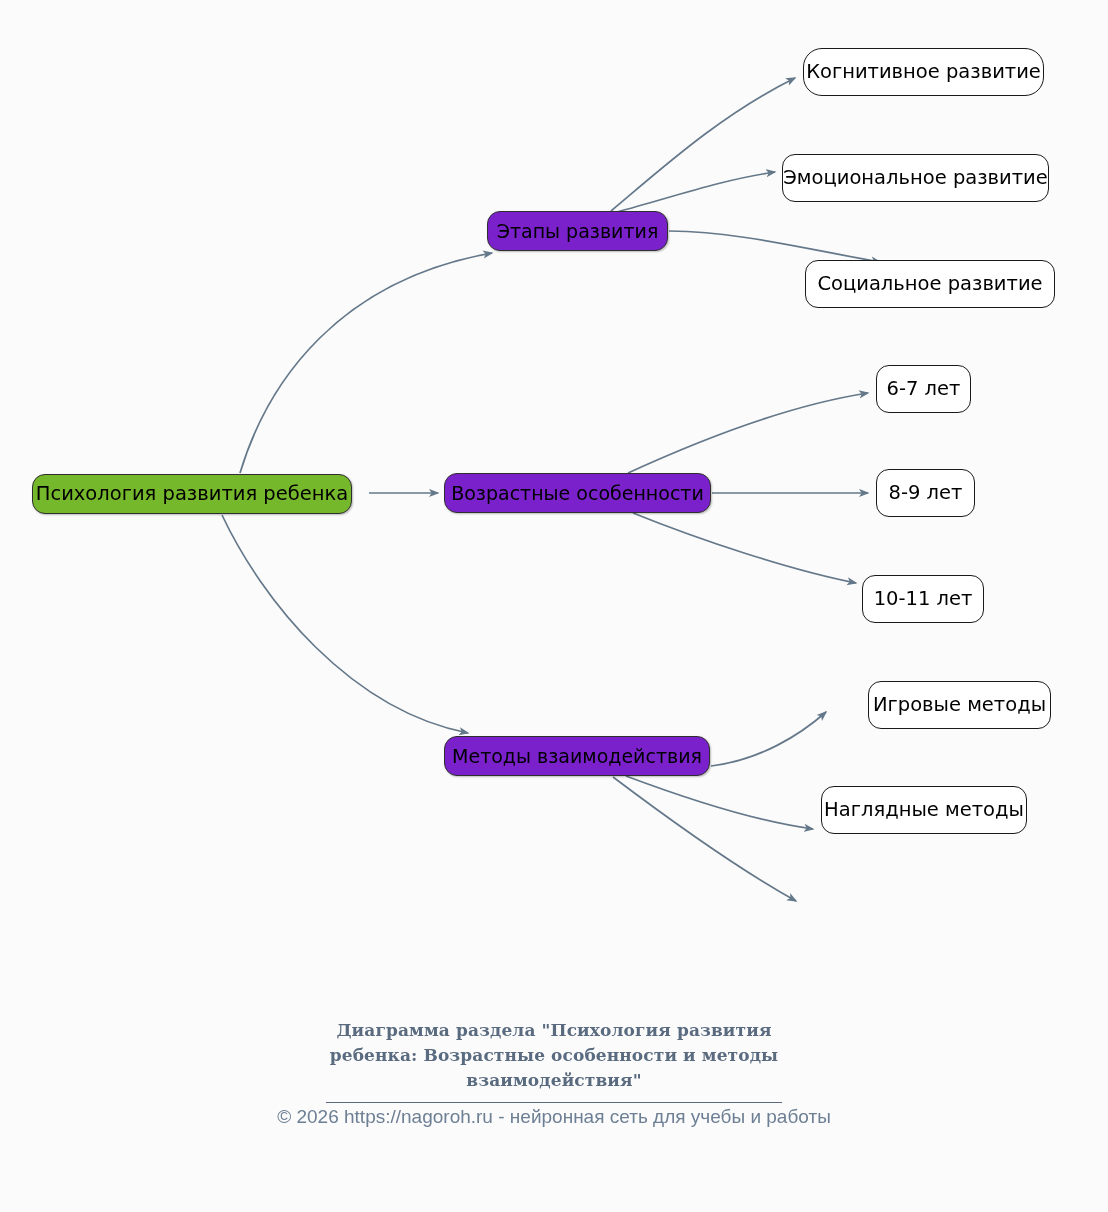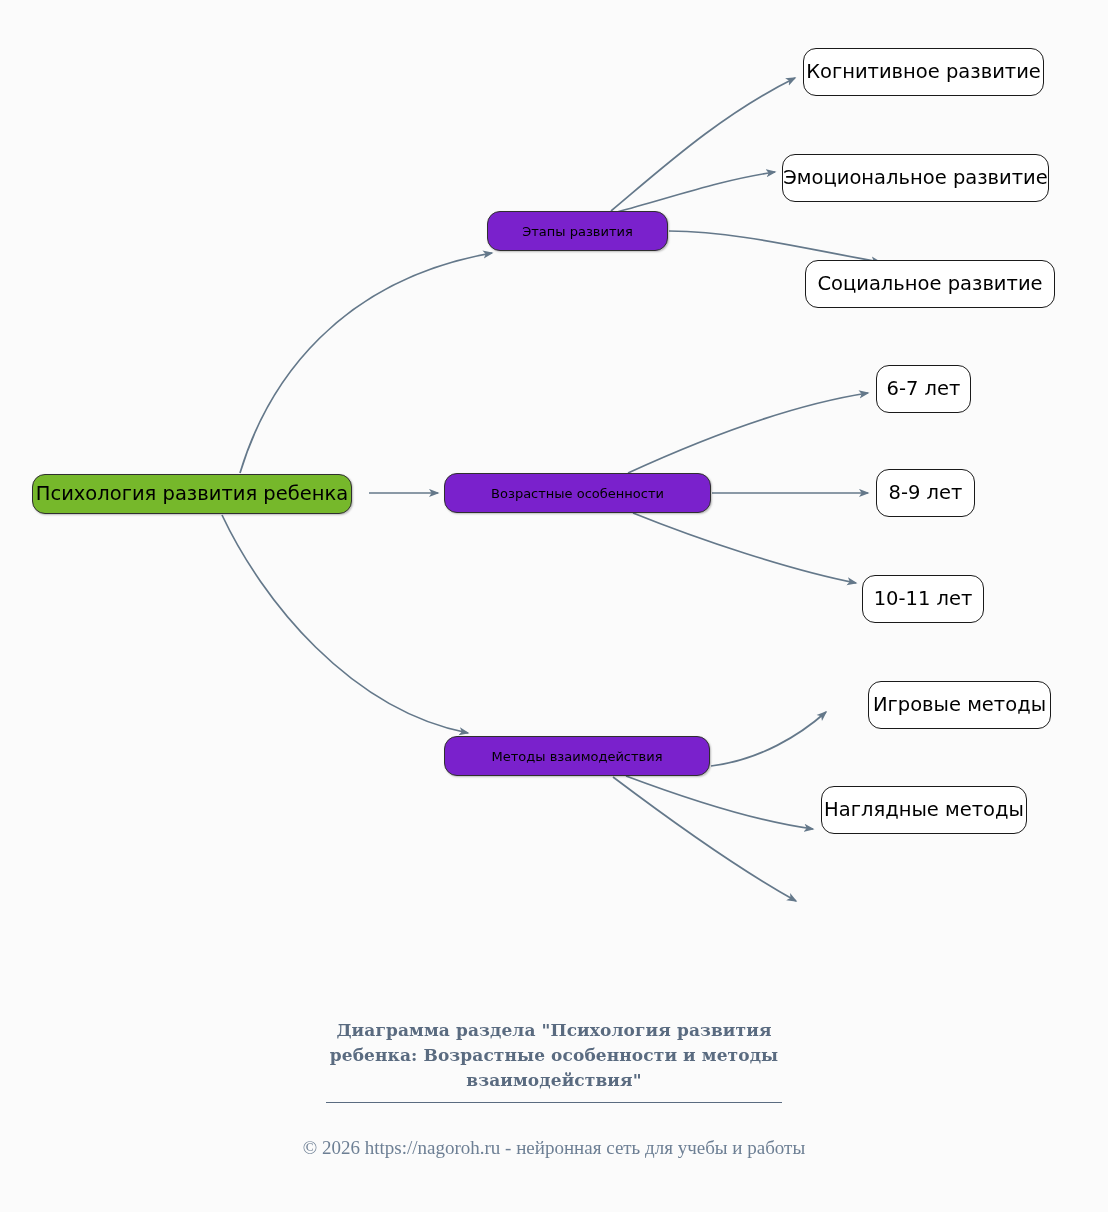--- a/index.html
+++ b/index.html
@@ -39,21 +39,21 @@
     border-radius: 13px;
     color: #000000;
     font-size: 19.5px;
     box-shadow: 1px 1px 2px rgba(0,0,0,0.25);
   }
   .node-branch {
     background: #7a21cc;
     border: 1.3px solid #2f2f2f;
     border-radius: 13px;
     color: #000000;
-    font-size: 13px;
+    font-size: 19px;
     box-shadow: 1px 1px 2px rgba(0,0,0,0.25);
   }
   .node-leaf {
     background: #ffffff;
     border: 1.5px solid #1a1a1a;
     border-radius: 13px;
     color: #000000;
     font-size: 19.5px;
   }
   .caption-block {
@@ -73,22 +73,22 @@
     margin: 0 auto;
     width: 470px;
   }
   .caption-divider {
     width: 456px;
     height: 0;
     border-top: 1.5px solid #5a6b80;
     margin: 9px auto 0 auto;
   }
   .caption-credit {
-    margin-top: 34px;
-    font-family: Liberation Serif, serif;
+    margin-top: 3px;
+    font-family: Liberation Sans, sans-serif;
     font-size: 19px;
     color: #6d7f94;
   }
 </style>
 </head>
 <body>
 
 <div id="page">
 
   <svg id="edges" viewBox="0 0 1108 1212">
@@ -113,21 +113,21 @@
       </g>
   </svg>
 
   <div class="node node-root" style="left: 32px; top: 474px; width: 320px; height: 40px; background: rgb(118, 184, 43);">
     <span>Психология развития ребенка</span>
   </div>
 
   <div class="node node-branch" style="left: 487px; top: 211px; width: 181px; height: 40px; background: rgb(122, 33, 204);">
     <span>Этапы развития</span>
   </div>
-  <div class="node node-leaf" style="left: 803px; top: 48px; width: 241px; height: 48px;">
+  <div class="node node-leaf" style="left: 803px; top: 48px; width: 241px; height: 48px; border-radius: 19px;">
     <span>Когнитивное развитие</span>
   </div>
   <div class="node node-leaf" style="left: 782px; top: 154px; width: 267px; height: 48px;">
     <span>Эмоциональное развитие</span>
   </div>
   <div class="node node-leaf" style="left: 805px; top: 260px; width: 250px; height: 48px;">
     <span>Социальное развитие</span>
   </div>
 
   <div class="node node-branch" style="left: 444px; top: 473px; width: 267px; height: 40px; background: rgb(122, 33, 204);">

